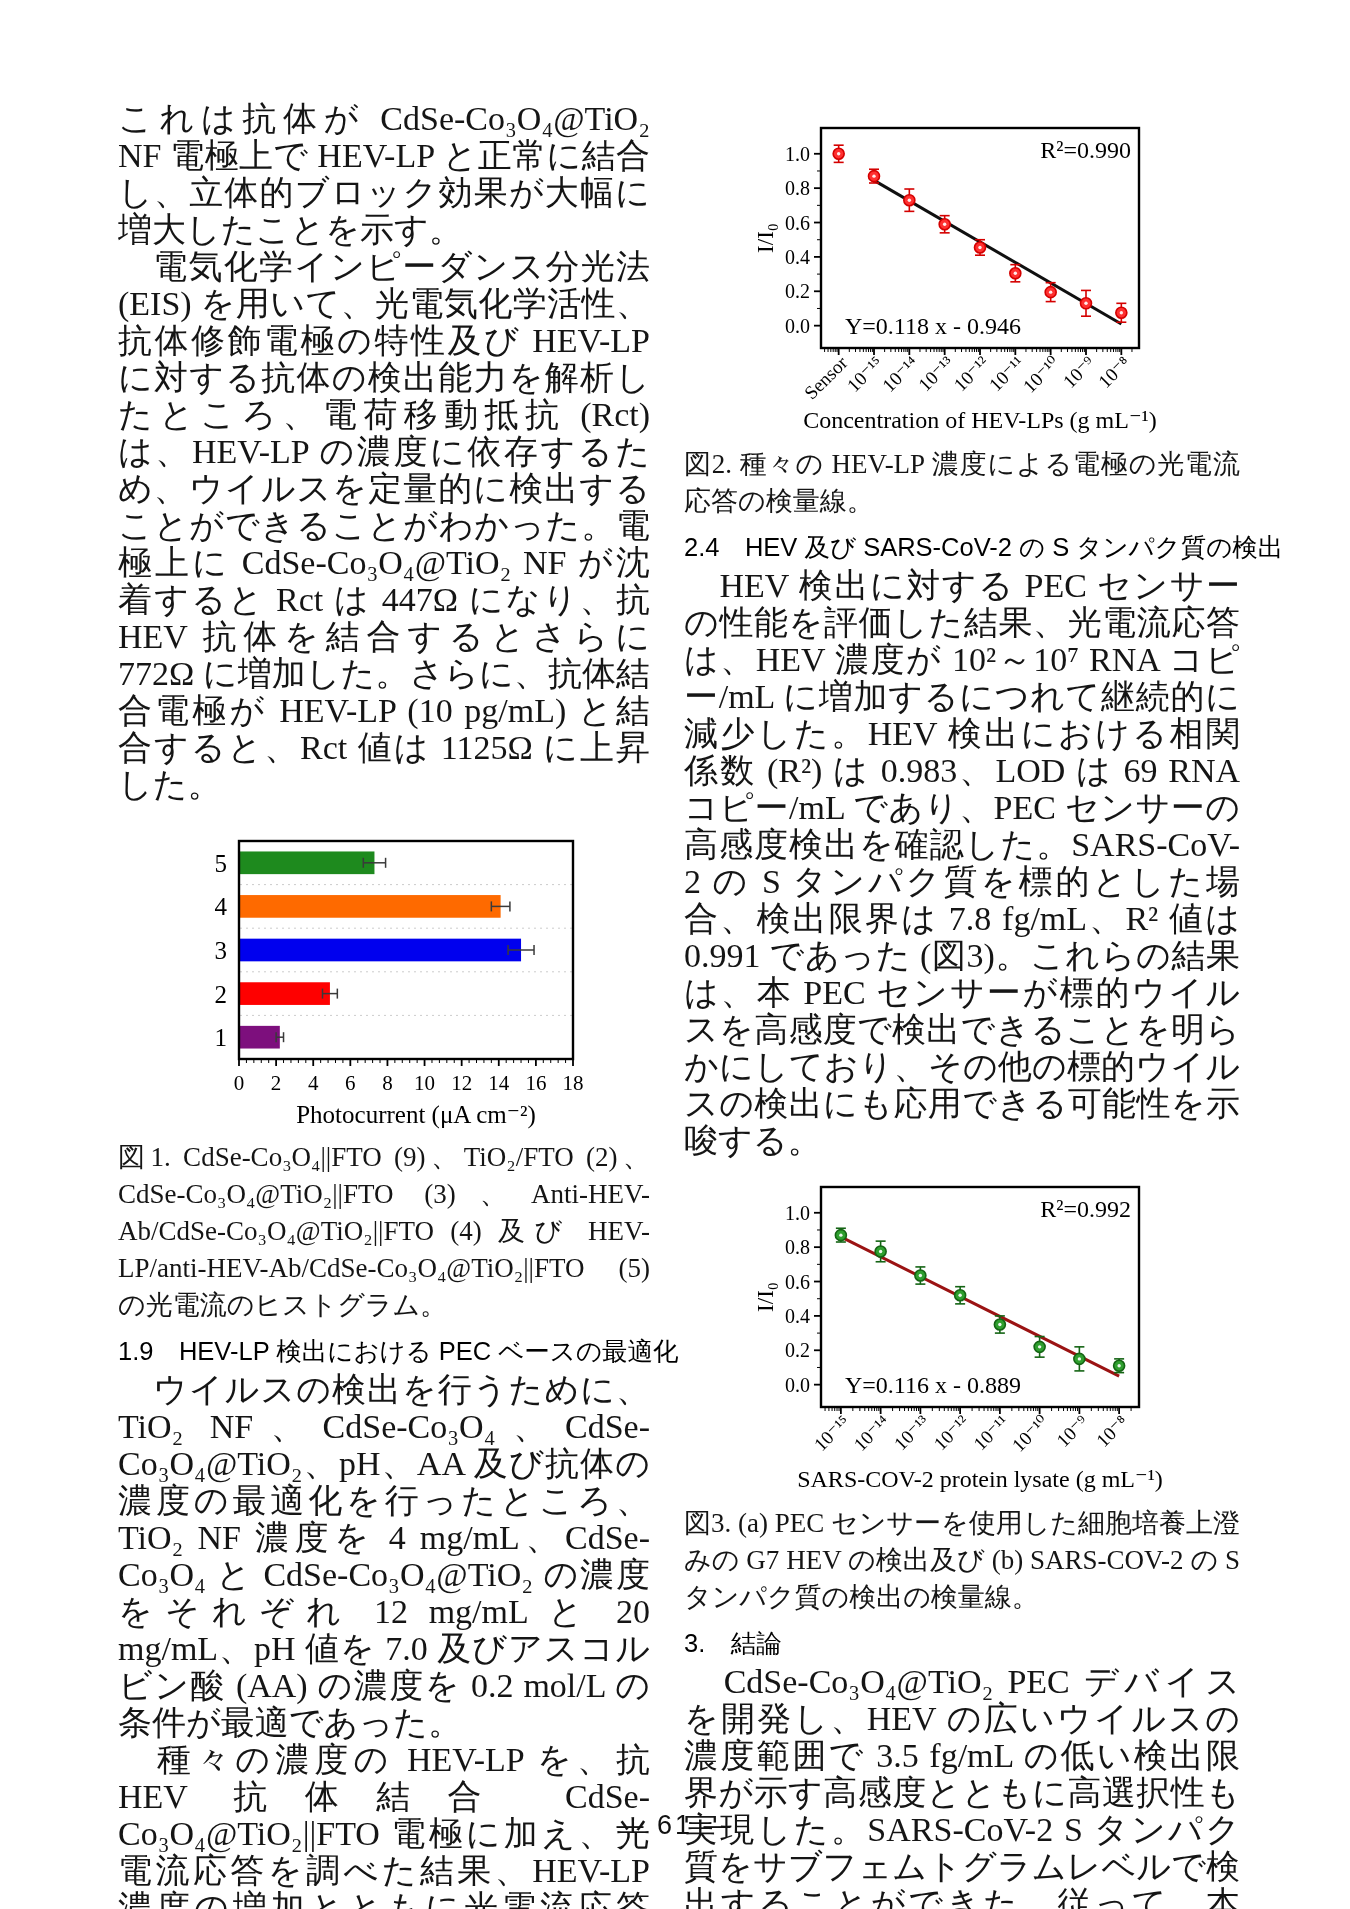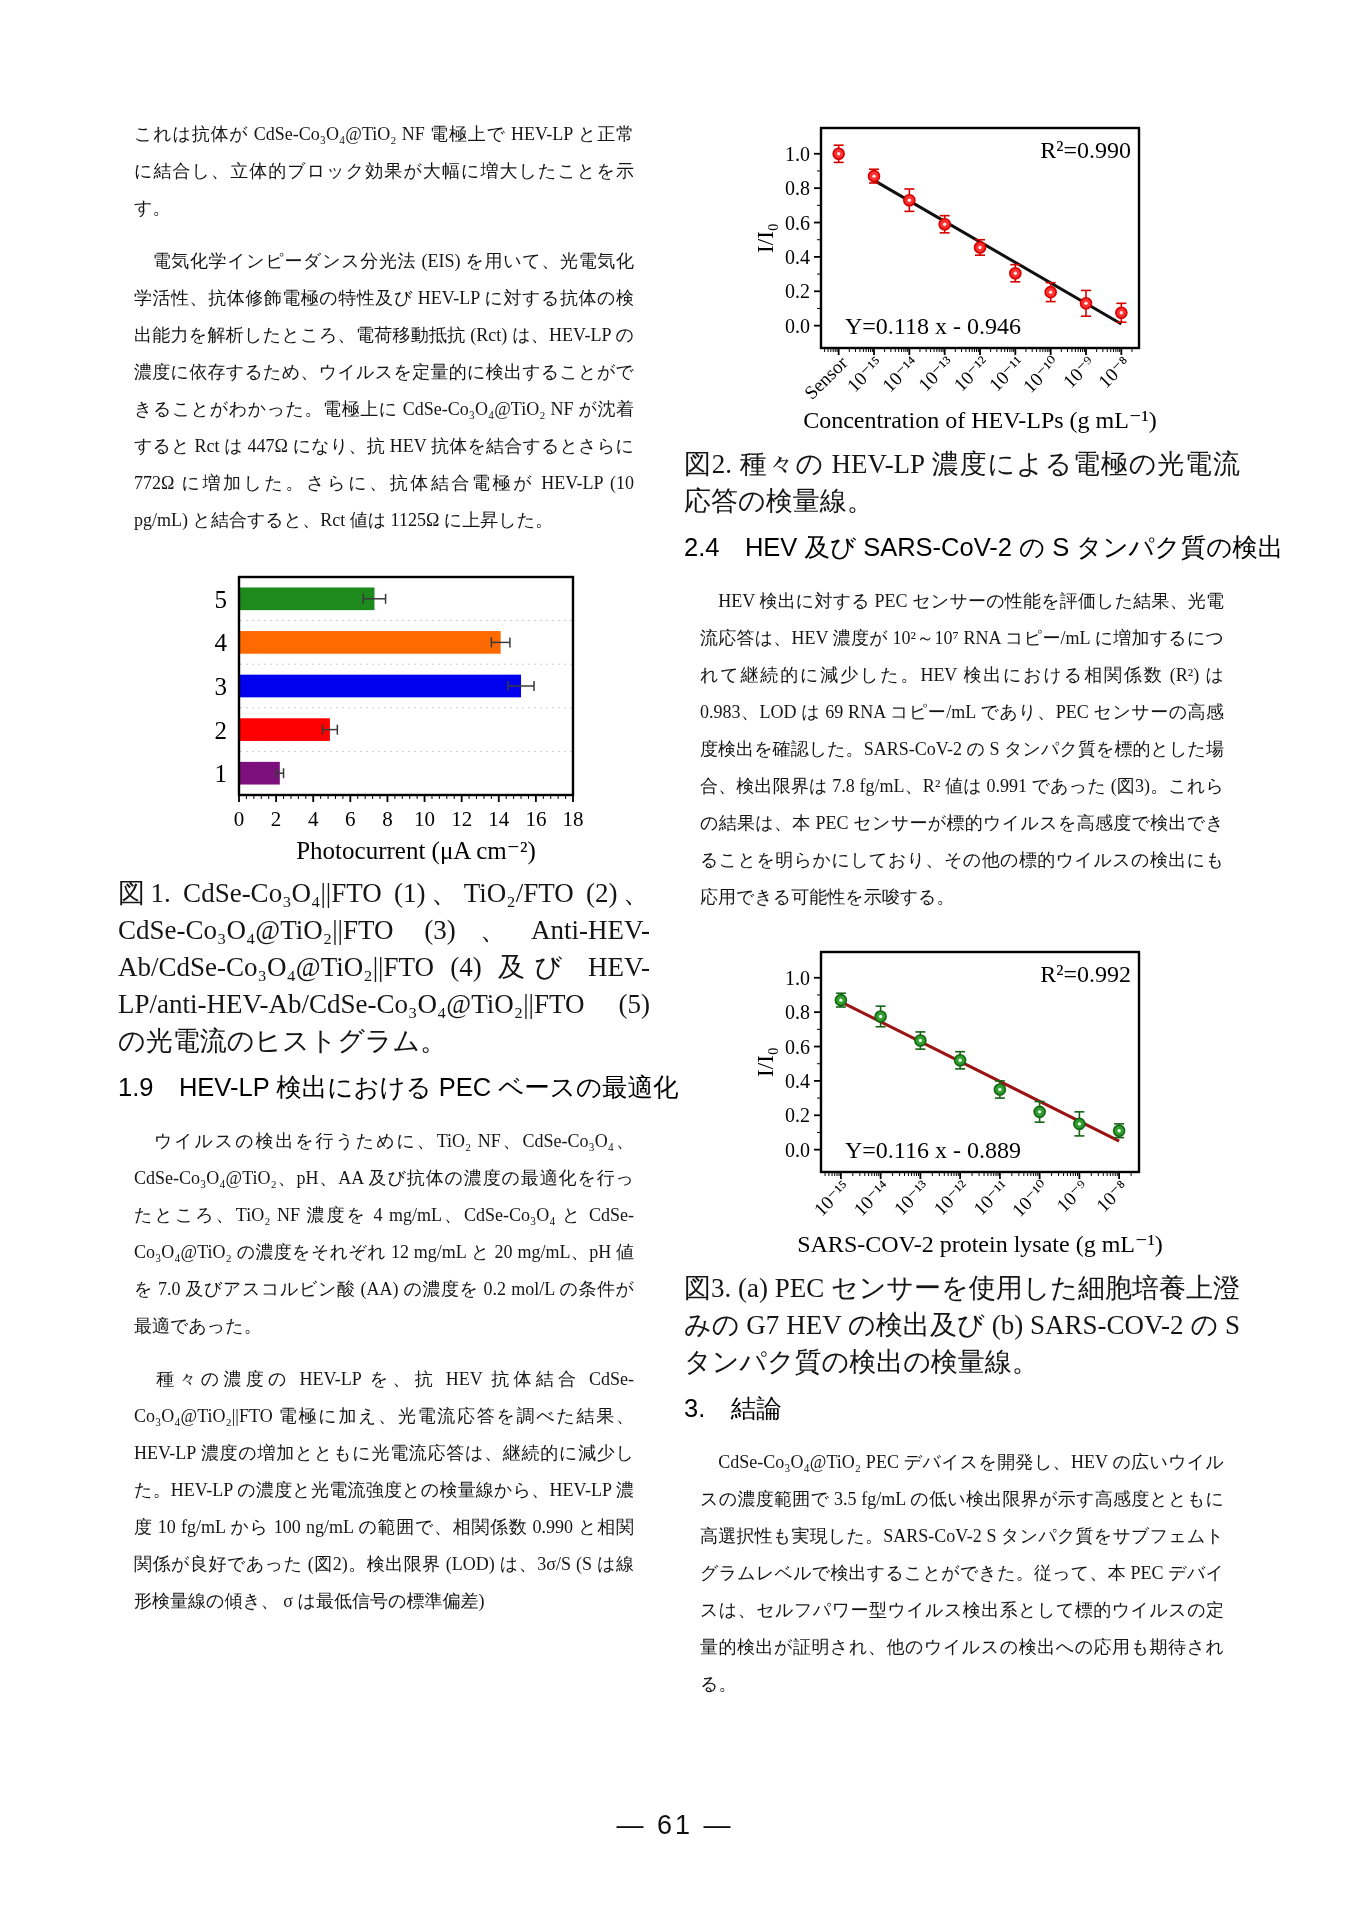--- a/index.html
+++ b/index.html
@@ -1,21 +1,21 @@
 <!DOCTYPE html>
 <html><head>
 <meta charset="utf-8">
 <style>
   html,body{margin:0;padding:0;background:#ffffff;}
   .page{position:relative;width:1350px;height:1909px;background:#ffffff;
         font-family:"Liberation Serif","DejaVu Serif",serif;color:#151515;overflow:hidden;}
   .col{position:absolute;top:100px;}
   .col-left{left:118px;width:532px;}
   .col-right{left:684px;width:556px;}
-  p.body{margin:16px;font-size:18px;line-height:37px;text-align:justify;}
+  p.body{margin:0;font-size:34px;line-height:37px;text-align:justify;}
   .heading{margin:7px 0 0 0;font-family:"Liberation Sans","DejaVu Sans",sans-serif;
            font-weight:normal;font-size:25.5px;line-height:40px;white-space:nowrap;color:#000;}
   p.caption{margin:4px 0 0 0;font-size:27px;line-height:37px;text-align:justify;}
   p.caption b{font-weight:normal;}
   .figure{text-align:center;margin:26px 0 6px 0;}
   .figure.tight{margin:8px 0 2px 0;}
   .figure svg{overflow:visible;}
   svg text{font-family:"Liberation Serif","DejaVu Serif",serif;}
   .footer{position:absolute;left:0;bottom:68px;width:100%;text-align:center;
           font-family:"Liberation Sans","DejaVu Sans",sans-serif;font-size:27px;letter-spacing:3px;color:#111;}
@@ -113,21 +113,21 @@
           <line x1="330.62222222222226" y1="230" x2="330.62222222222226" y2="234" stroke="#000" stroke-width="1"></line>
           <line x1="338.0444444444445" y1="230" x2="338.0444444444445" y2="234" stroke="#000" stroke-width="1"></line>
           <line x1="345.4666666666667" y1="230" x2="345.4666666666667" y2="234" stroke="#000" stroke-width="1"></line>
           <line x1="360.31111111111113" y1="230" x2="360.31111111111113" y2="234" stroke="#000" stroke-width="1"></line>
           <line x1="367.73333333333335" y1="230" x2="367.73333333333335" y2="234" stroke="#000" stroke-width="1"></line>
           <line x1="375.1555555555555" y1="230" x2="375.1555555555555" y2="234" stroke="#000" stroke-width="1"></line>
           <line x1="382.5777777777778" y1="230" x2="382.5777777777778" y2="234" stroke="#000" stroke-width="1"></line>
           <text x="233" y="294" font-size="25" text-anchor="middle" fill="#000">Photocurrent (μA cm⁻²)</text>
         </svg>
     </div>
-    <p class="caption"><b>図1.</b><span>  CdSe-Co₃O₄||FTO (1)、TiO₂/FTO (2)、CdSe-Co₃O₄@TiO₂||FTO (3)、Anti-HEV-Ab/CdSe-Co₃O₄@TiO₂||FTO (4) 及び HEV-LP/anti-HEV-Ab/CdSe-Co₃O₄@TiO₂||FTO (5) の光電流のヒストグラム。</span></p>
+    <p class="caption"><b>図1.</b><span>  CdSe-Co₃O₄||FTO (9)、TiO₂/FTO (2)、CdSe-Co₃O₄@TiO₂||FTO (3)、Anti-HEV-Ab/CdSe-Co₃O₄@TiO₂||FTO (4) 及び HEV-LP/anti-HEV-Ab/CdSe-Co₃O₄@TiO₂||FTO (5) の光電流のヒストグラム。</span></p>
 
     <div class="heading">1.9　HEV-LP 検出における PEC ベースの最適化</div>
     <p class="body">　ウイルスの検出を行うために、TiO₂ NF、CdSe-Co₃O₄、CdSe-Co₃O₄@TiO₂、pH、AA 及び抗体の濃度の最適化を行ったところ、TiO₂ NF 濃度を 4 mg/mL、CdSe-Co₃O₄ と CdSe-Co₃O₄@TiO₂ の濃度をそれぞれ 12 mg/mL と 20 mg/mL、pH 値を 7.0 及びアスコルビン酸 (AA) の濃度を 0.2 mol/L の条件が最適であった。</p>
 
     <p class="body">　種々の濃度の HEV-LP を、抗 HEV 抗体結合 CdSe-Co₃O₄@TiO₂||FTO 電極に加え、光電流応答を調べた結果、HEV-LP 濃度の増加とともに光電流応答は、継続的に減少した。HEV-LP の濃度と光電流強度との検量線から、HEV-LP 濃度 10 fg/mL から 100 ng/mL の範囲で、相関係数 0.990 と相関関係が良好であった (図2)。検出限界 (LOD) は、3σ/S (S は線形検量線の傾き、 σ は最低信号の標準偏差)</p>
   </div>
 
   <div class="col col-right">
 
     <div class="figure tight">

